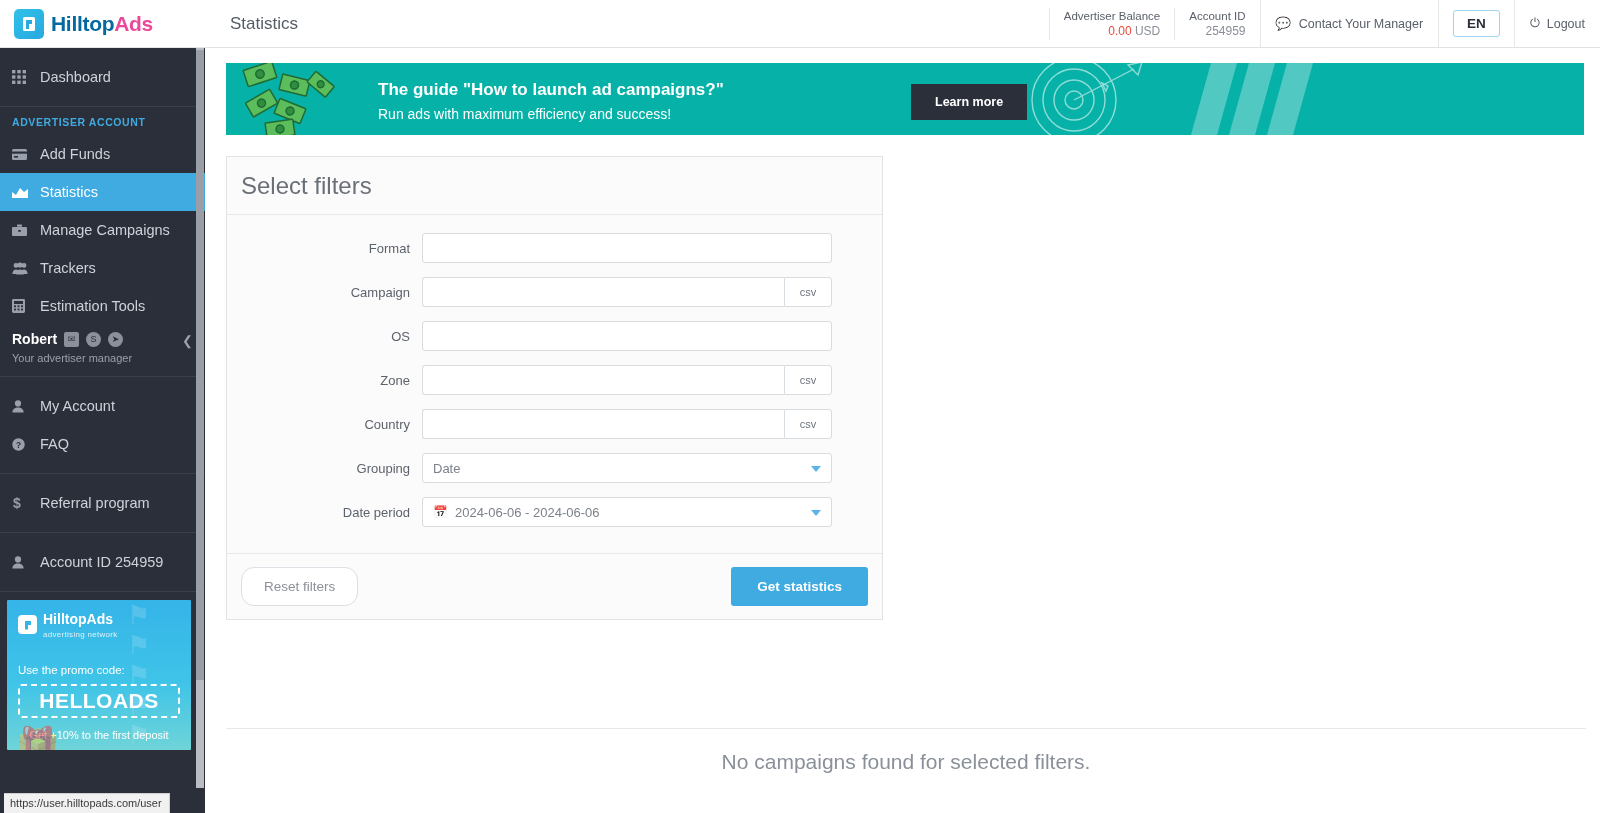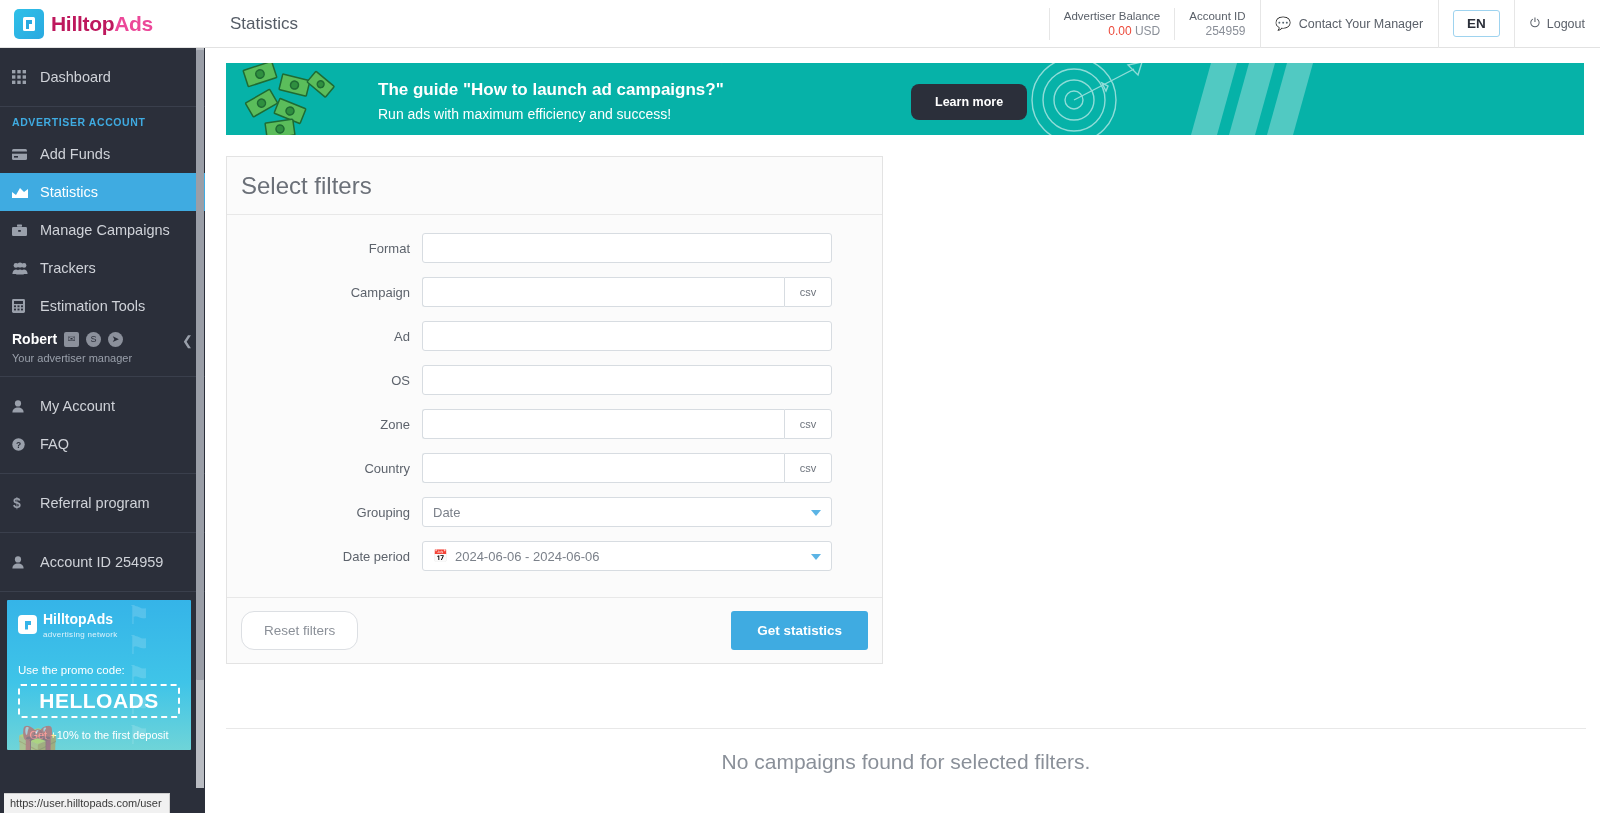--- a/index.html
+++ b/index.html
@@ -24,21 +24,21 @@
     border-bottom: 1px solid #e4e4e4;
   }
   .logo-mark {
     width: 30px; height: 30px; border-radius: 5px;
     background: linear-gradient(135deg,#2fc0e8,#29a9e0);
     display: flex; align-items: center; justify-content: center;
     margin-right: 7px; flex: none;
   }
   .logo-mark svg { display: block; }
   .logo-text { font-size: 21px; font-weight: bold; letter-spacing: -0.3px; white-space: nowrap; }
-  .logo-text .t1 { color: #be185d; }
+  .logo-text .t1 { color: #0369a1; }
   .logo-text .t2 { color: #ec4899; }
 
   .nav-scroll { position: relative; height: 765px; border-radius: 26px; }
 
   .nav-item {
     display: flex; align-items: center;
     height: 38px; padding-left: 12px;
     color: #cfd2d8; font-size: 14.5px;
     cursor: pointer; white-space: nowrap;
   }
@@ -163,21 +163,21 @@
     position: relative; margin: 15px 16px 0 21px; height: 72px;
     background: #06b2a8; overflow: hidden;
   }
   .banner-money { position: absolute; left: 6px; top: -4px; width: 130px; height: 82px; }
   .banner-txt { position: absolute; left: 152px; top: 17px; }
   .banner-h { color: #ffffff; font-size: 17px; font-weight: bold; }
   .banner-s { color: #ffffff; font-size: 14px; margin-top: 6px; }
   .learn-btn {
     position: absolute; left: 685px; top: 21px;
     background: #2b2f3a; color: #ffffff; border: none;
-    font-size: 12.5px; font-weight: bold; border-radius: 8px;
+    font-size: 12.5px; font-weight: bold; border-radius: 0;
     padding: 11px 24px; cursor: pointer;
   }
   .banner-target { position: absolute; left: 790px; top: -8px; opacity: 0.55; }
   .banner-stripes { position: absolute; left: 965px; top: 0; opacity: 0.30; }
 
   .filters-card {
     position: absolute; left: 21px; top: 108px;
     width: 657px; background: #ffffff;
     border: 1px solid #e3e3e3;
   }
@@ -542,26 +542,20 @@
         </div>
 
         <div class="frow">
           <div class="flabel">Campaign</div>
           <div class="fctrl">
             <input class="fin with-csv" type="text" value="" style="">
             <button class="csv-btn">csv</button>
           </div>
         </div>
 
-        <div class="frow">
-          <div class="flabel">Ad</div>
-          <div class="fctrl">
-            <input class="fin" type="text" value="" style="">
-          </div>
-        </div>
 
         <div class="frow">
           <div class="flabel">OS</div>
           <div class="fctrl">
             <input class="fin" type="text" value="" style="">
           </div>
         </div>
 
         <div class="frow">
           <div class="flabel">Zone</div>

